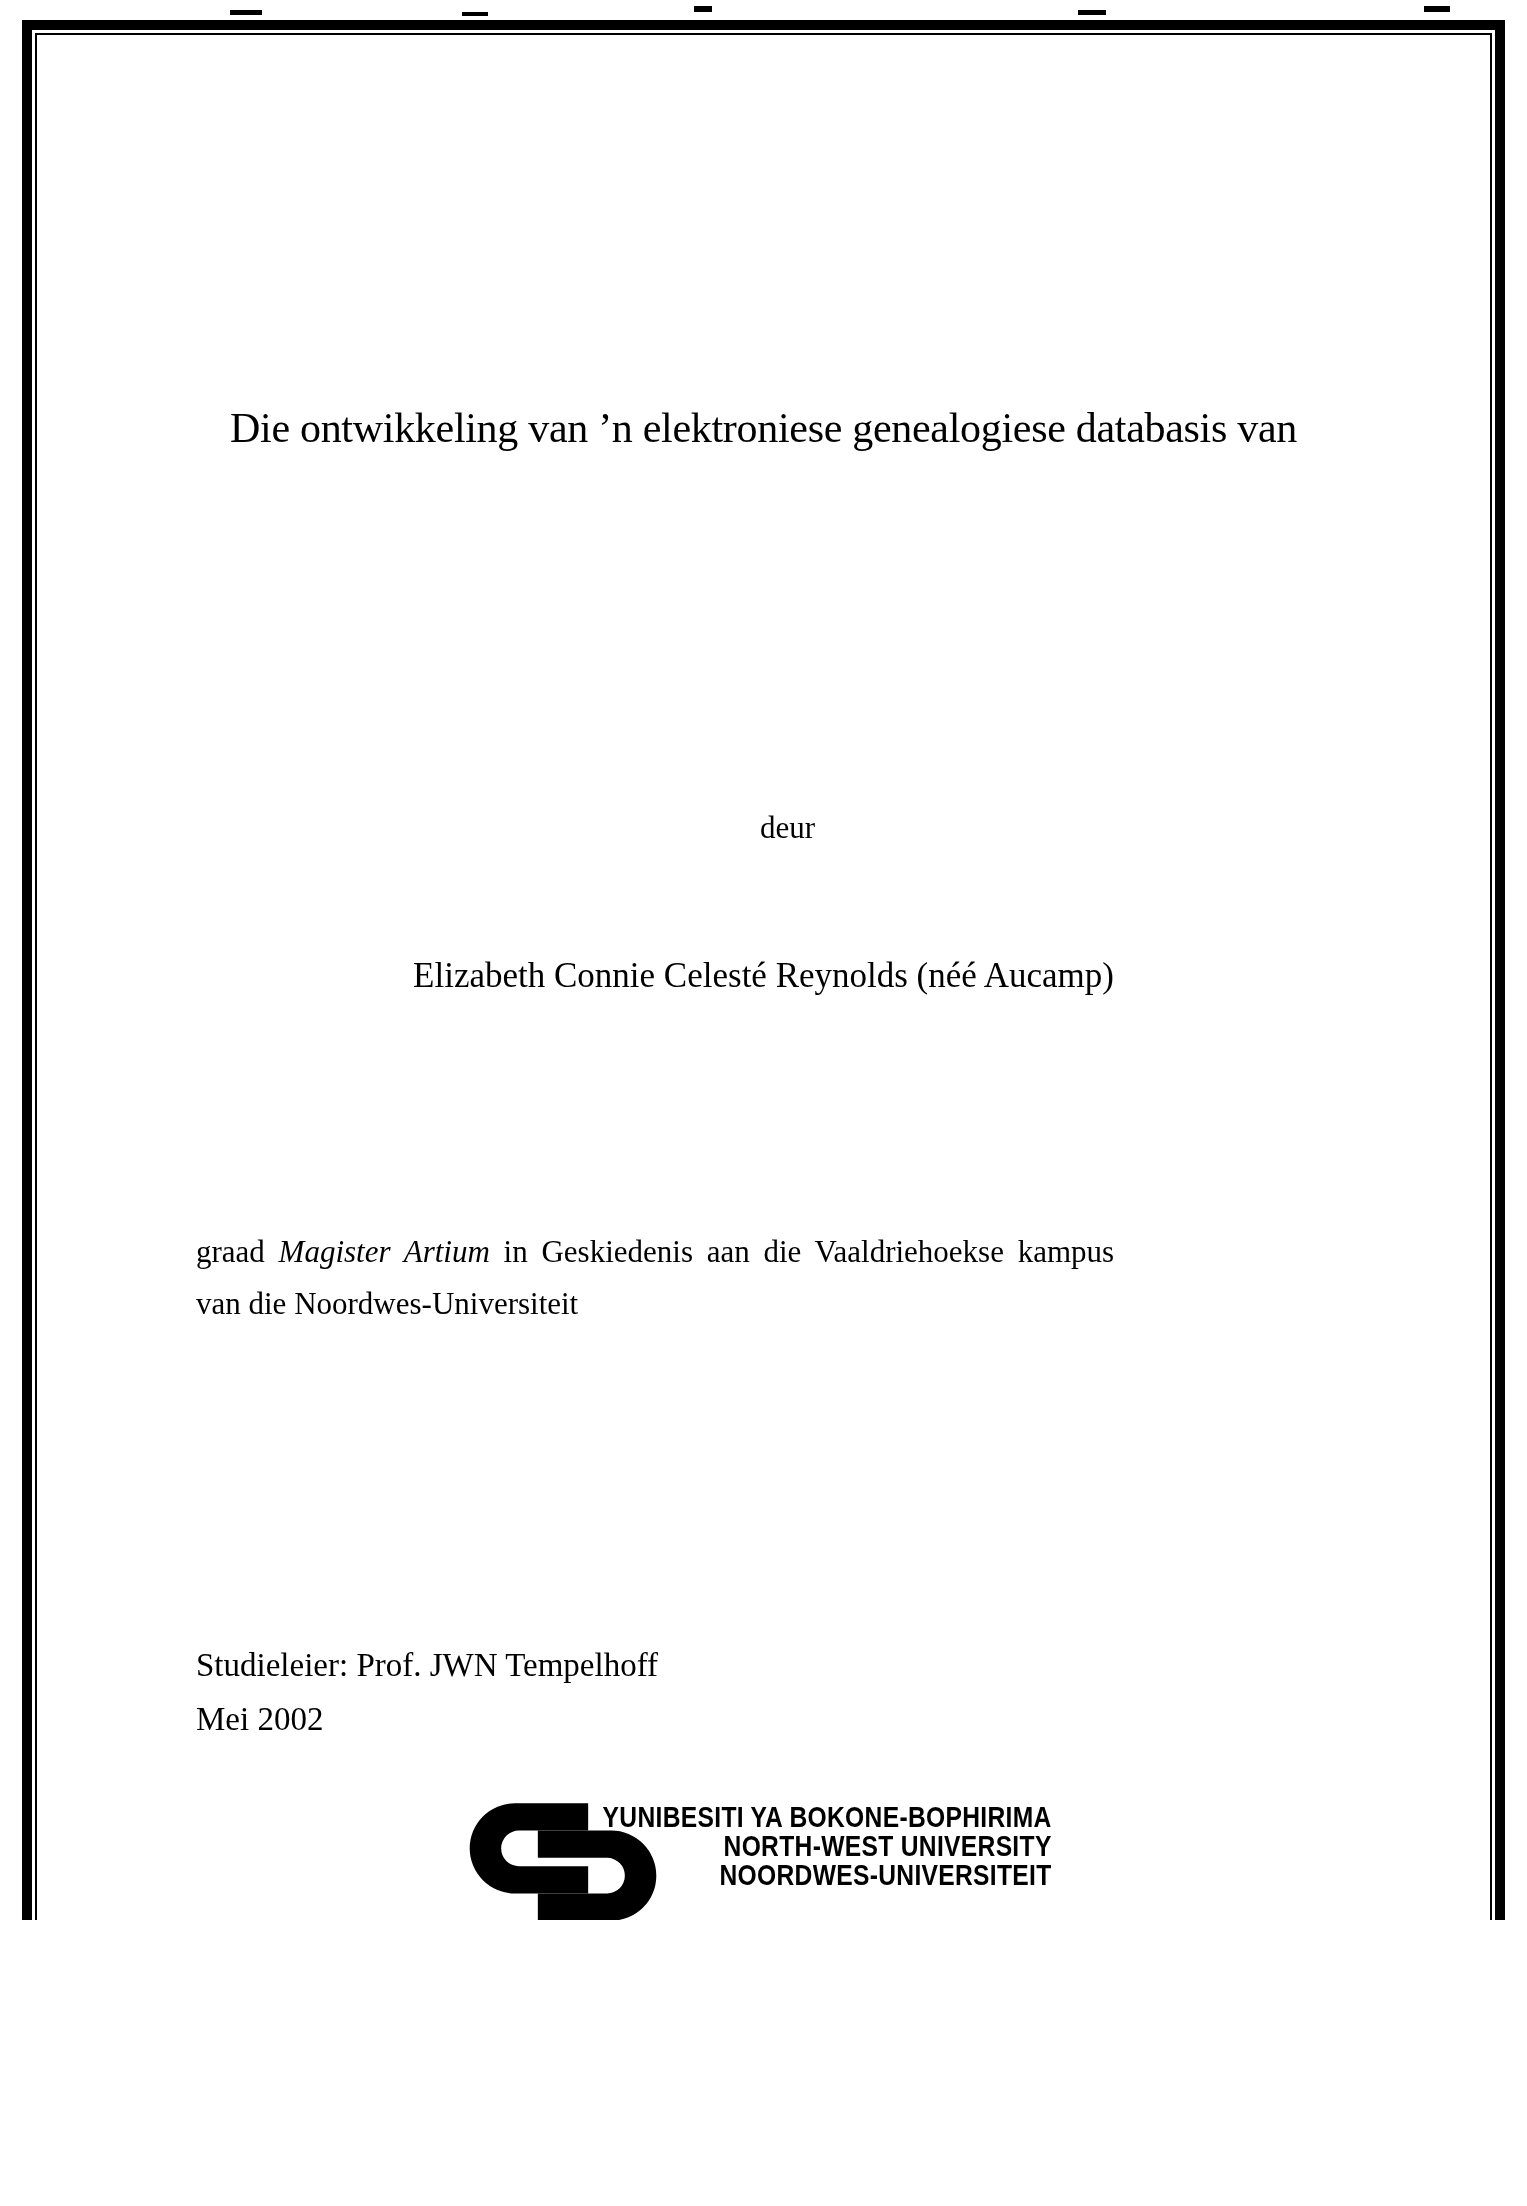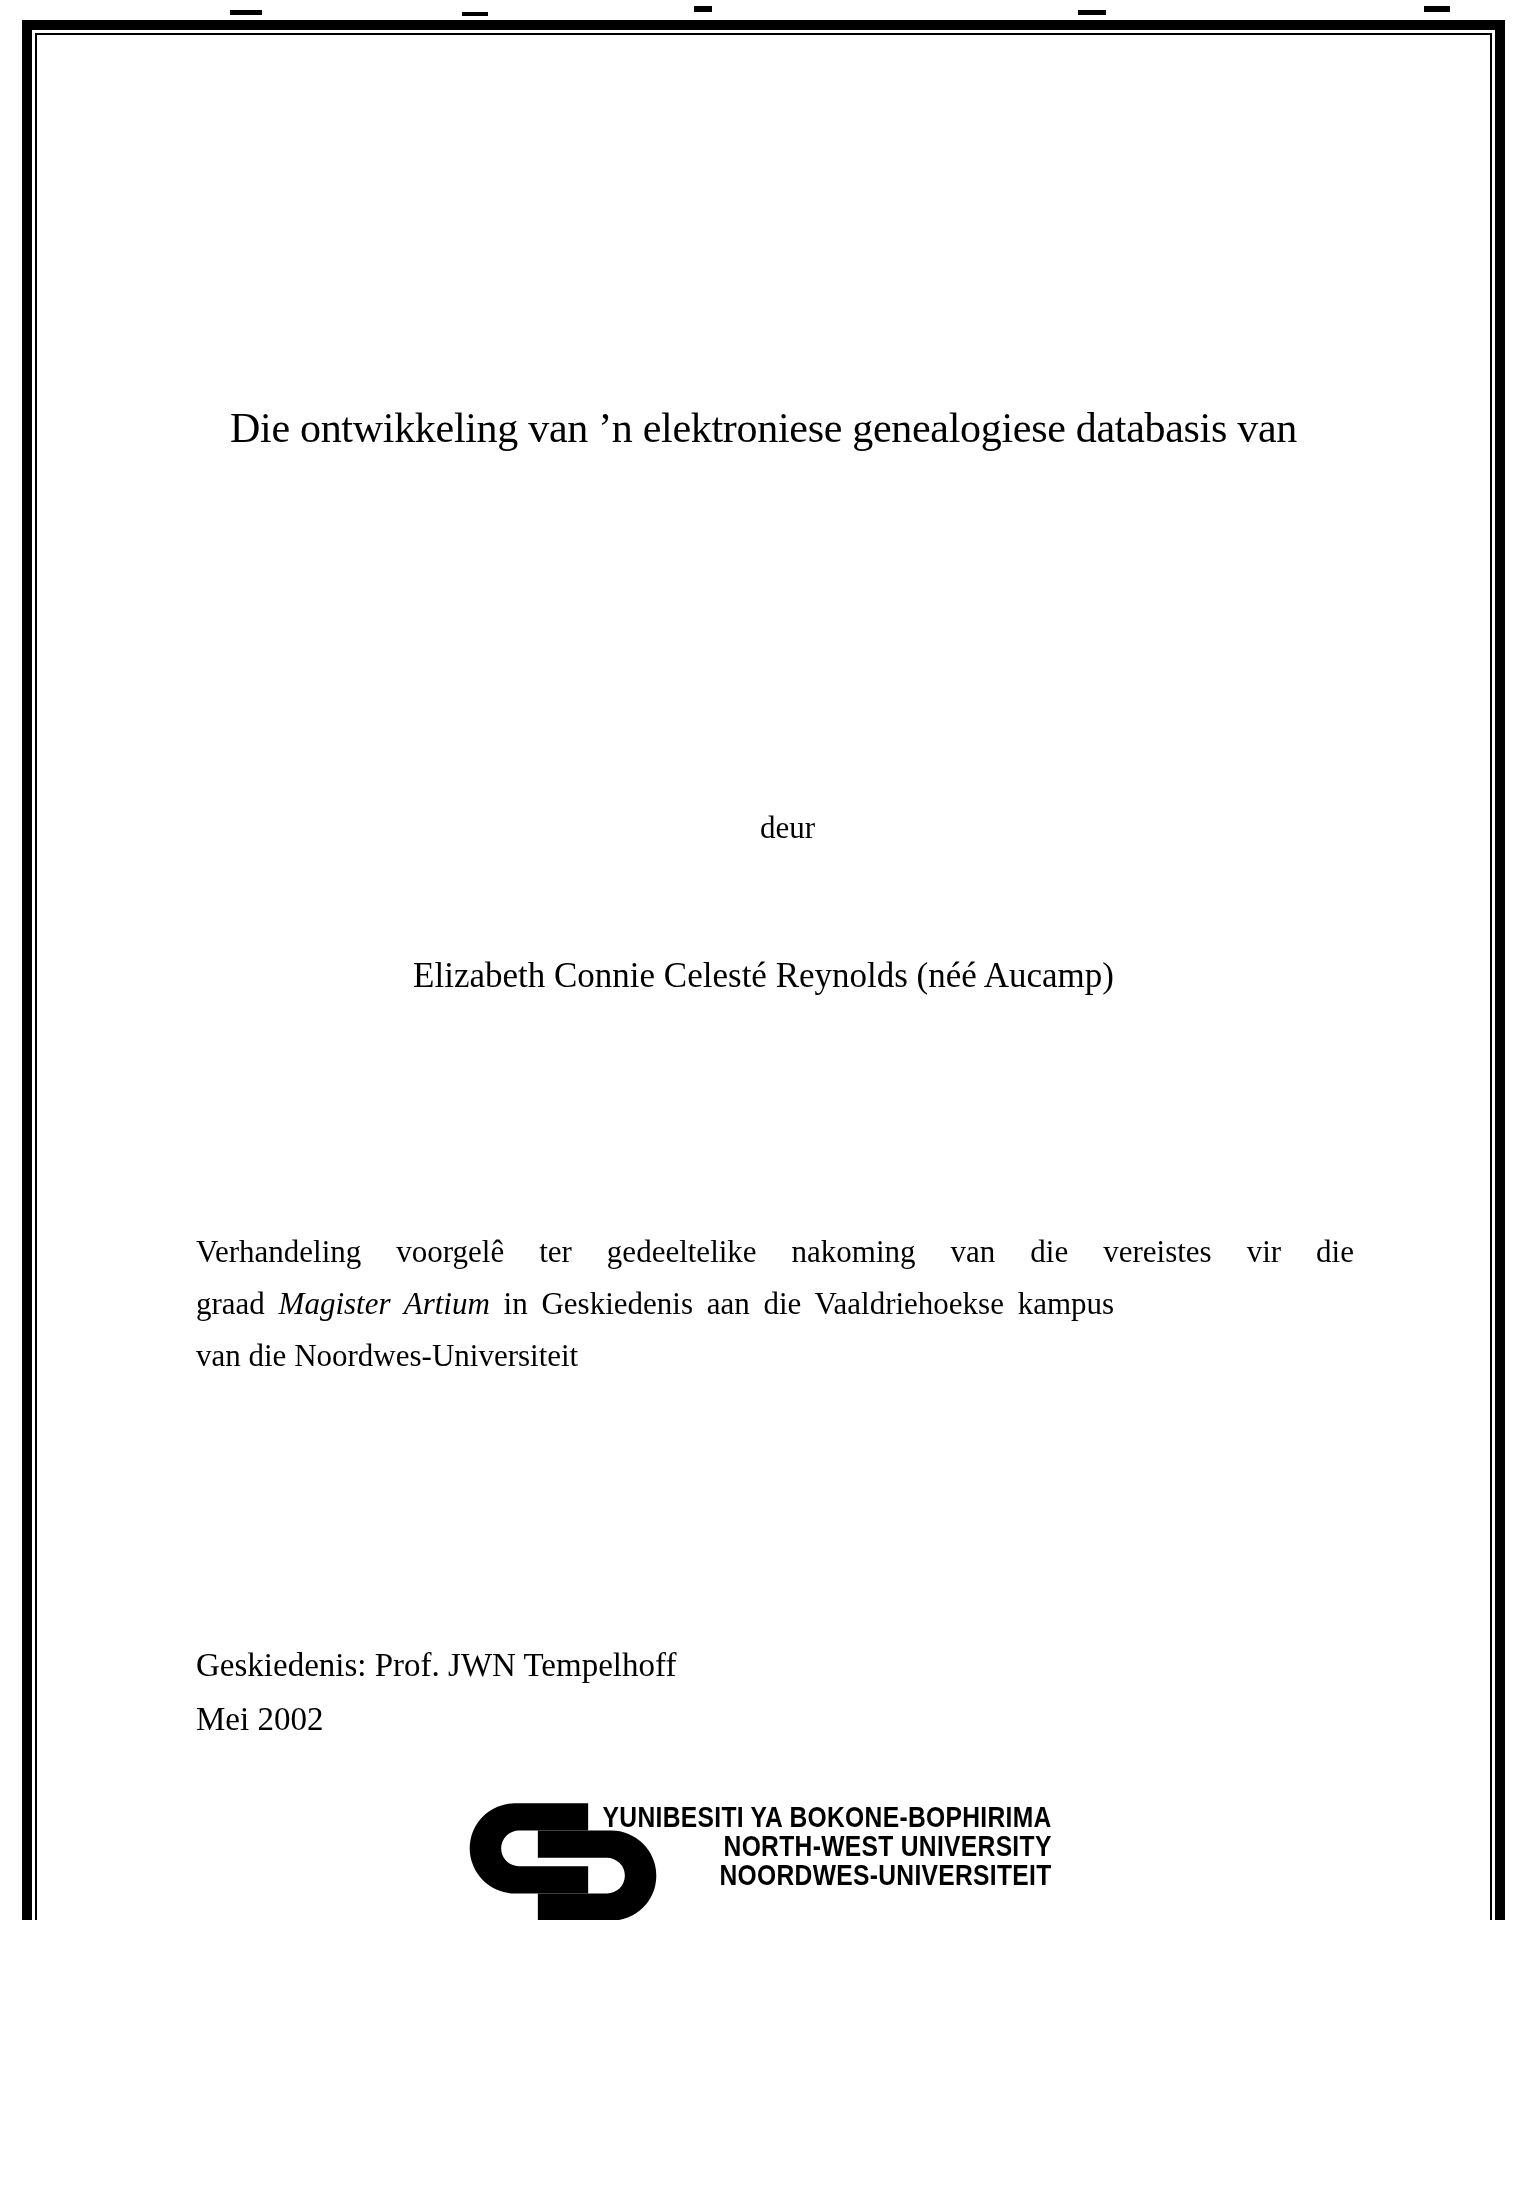--- a/index.html
+++ b/index.html
@@ -70,26 +70,25 @@
 
   <div class="title-block">
     <div>Die ontwikkeling van ’n elektroniese genealogiese databasis van</div>
   </div>
 
   <div class="byline">deur</div>
 
   <div class="author">Elizabeth Connie Celesté Reynolds (néé Aucamp)</div>
 
   <div class="statement">
-    <div class="just">Verhandeling voorgelê ter gedeeltelike nakoming van die vereistes vir die</div>
     <div class="spread"><span>graad </span><i>Magister Artium</i><span> in Geskiedenis aan die Vaaldriehoekse kampus</span></div>
     <div>van die Noordwes-Universiteit</div>
   </div>
 
-  <div class="supervisor">Geskiedenis: Prof. JWN Tempelhoff</div>
+  <div class="supervisor">Studieleier: Prof. JWN Tempelhoff</div>
   <div class="date-line">Mei 2002</div>
 
   <svg class="logo-mark" width="210" height="130" viewBox="0 0 200 124" aria-hidden="true">
     <path fill="#000" d="M124,6 H54 A43,43 0 0 0 54,92 H124 V66 H58 A17,17 0 0 1 58,32 H124 Z"></path>
     <path fill="#000" transform="rotate(180 100 62)" d="M124,6 H54 A43,43 0 0 0 54,92 H124 V66 H58 A17,17 0 0 1 58,32 H124 Z"></path>
   </svg>
   <div class="logo-text">
     <div>YUNIBESITI YA BOKONE-BOPHIRIMA</div>
     <div>NORTH-WEST UNIVERSITY</div>
     <div>NOORDWES-UNIVERSITEIT</div>

